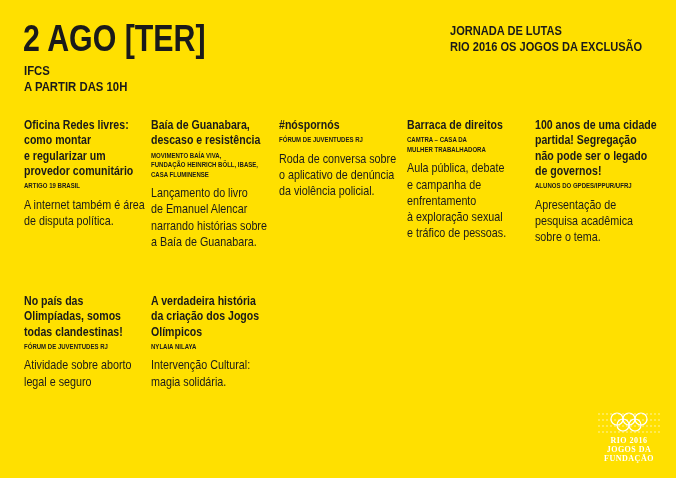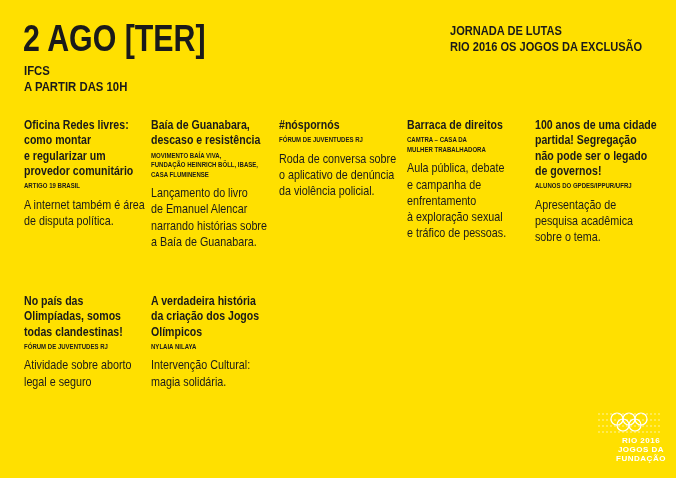--- a/index.html
+++ b/index.html
@@ -51,22 +51,22 @@
     font-size: 12.8px; line-height: 16.2px; font-weight: normal;
     margin-top: 6px; white-space: nowrap;
   }
   .line { display: block; }
   .logo {
     position: absolute; left: 598px; top: 410px; width: 62px; height: 58px;
     color: #fff;
   }
   .logo svg { position: absolute; left: 0; top: 0; }
   .logo .logo-text {
-    position: absolute; left: 12px; width: 62px; text-align: center;
-    font-family: Liberation Sans, sans-serif; font-weight: bold;
+    position: absolute; left: 0; width: 62px; text-align: center;
+    font-family: Liberation Serif, serif; font-weight: bold;
     font-size: 8px; line-height: 9px; color: #fff; letter-spacing: 0.5px;
   }
 </style>
 </head>
 <body>
 
 <div class="page-title">2 AGO [TER]</div>
 <div class="venue">
   <span class="line">IFCS</span>
   <span class="line">A PARTIR DAS 10H</span>

